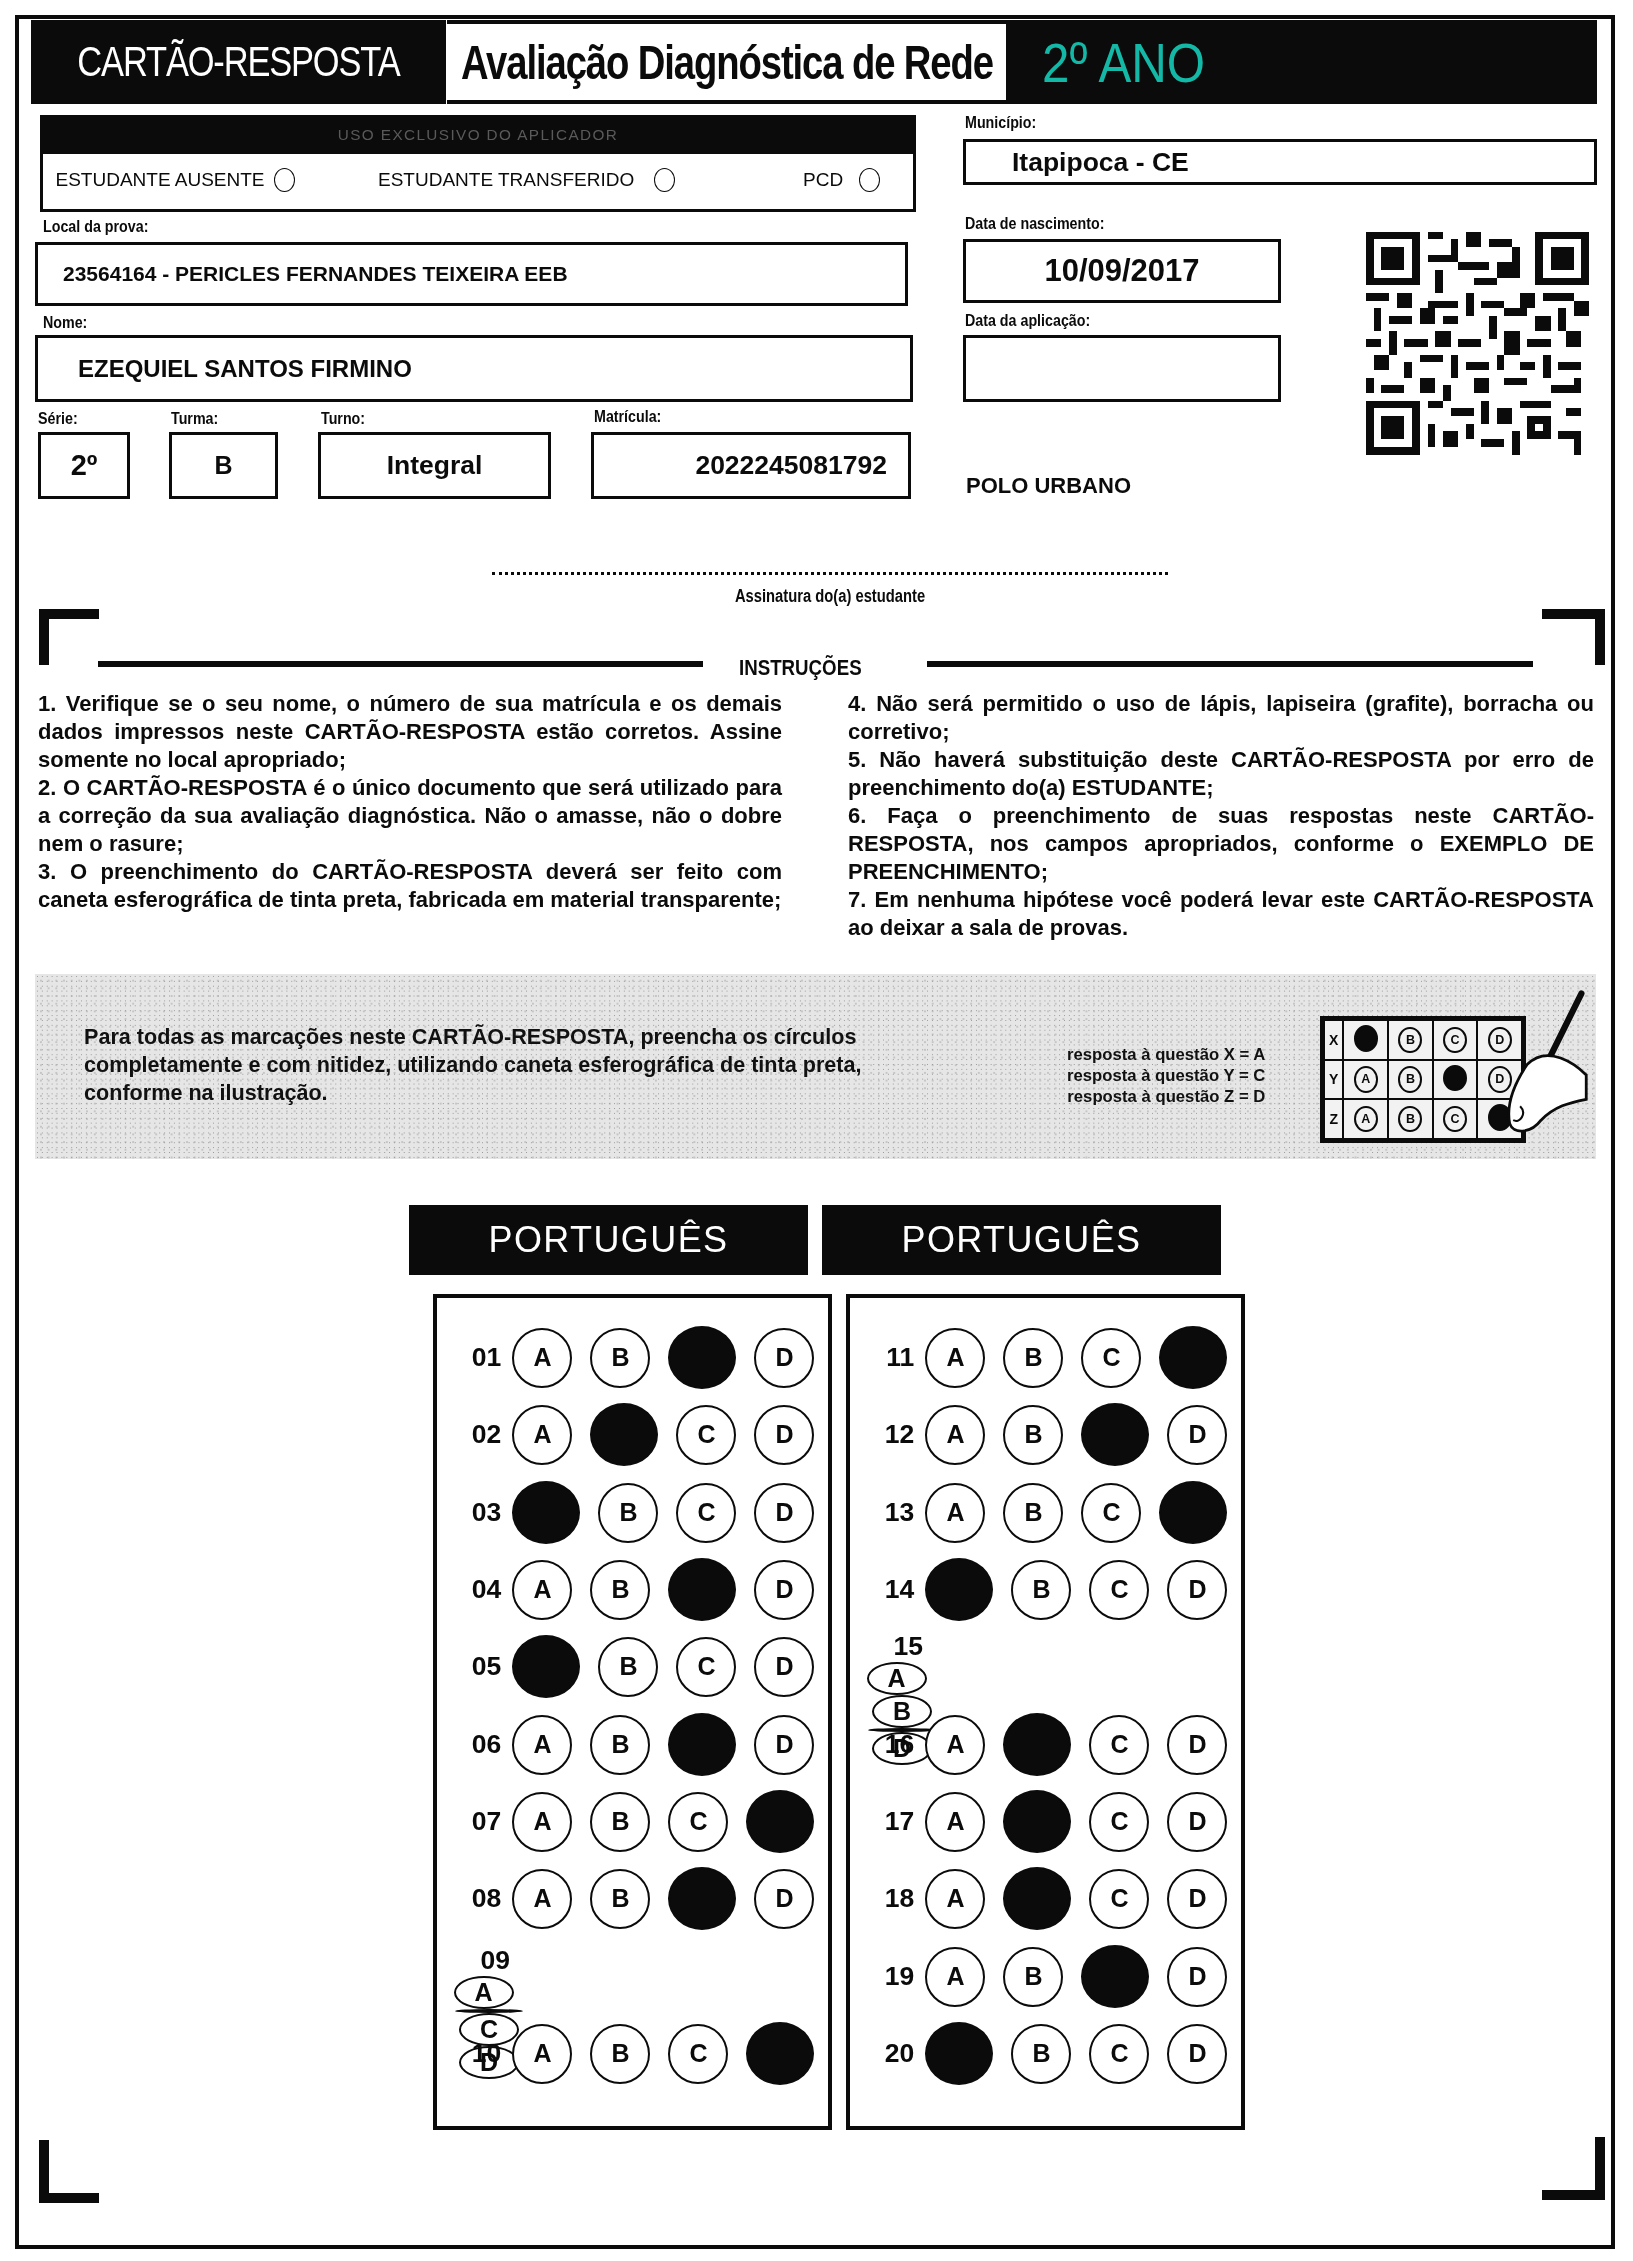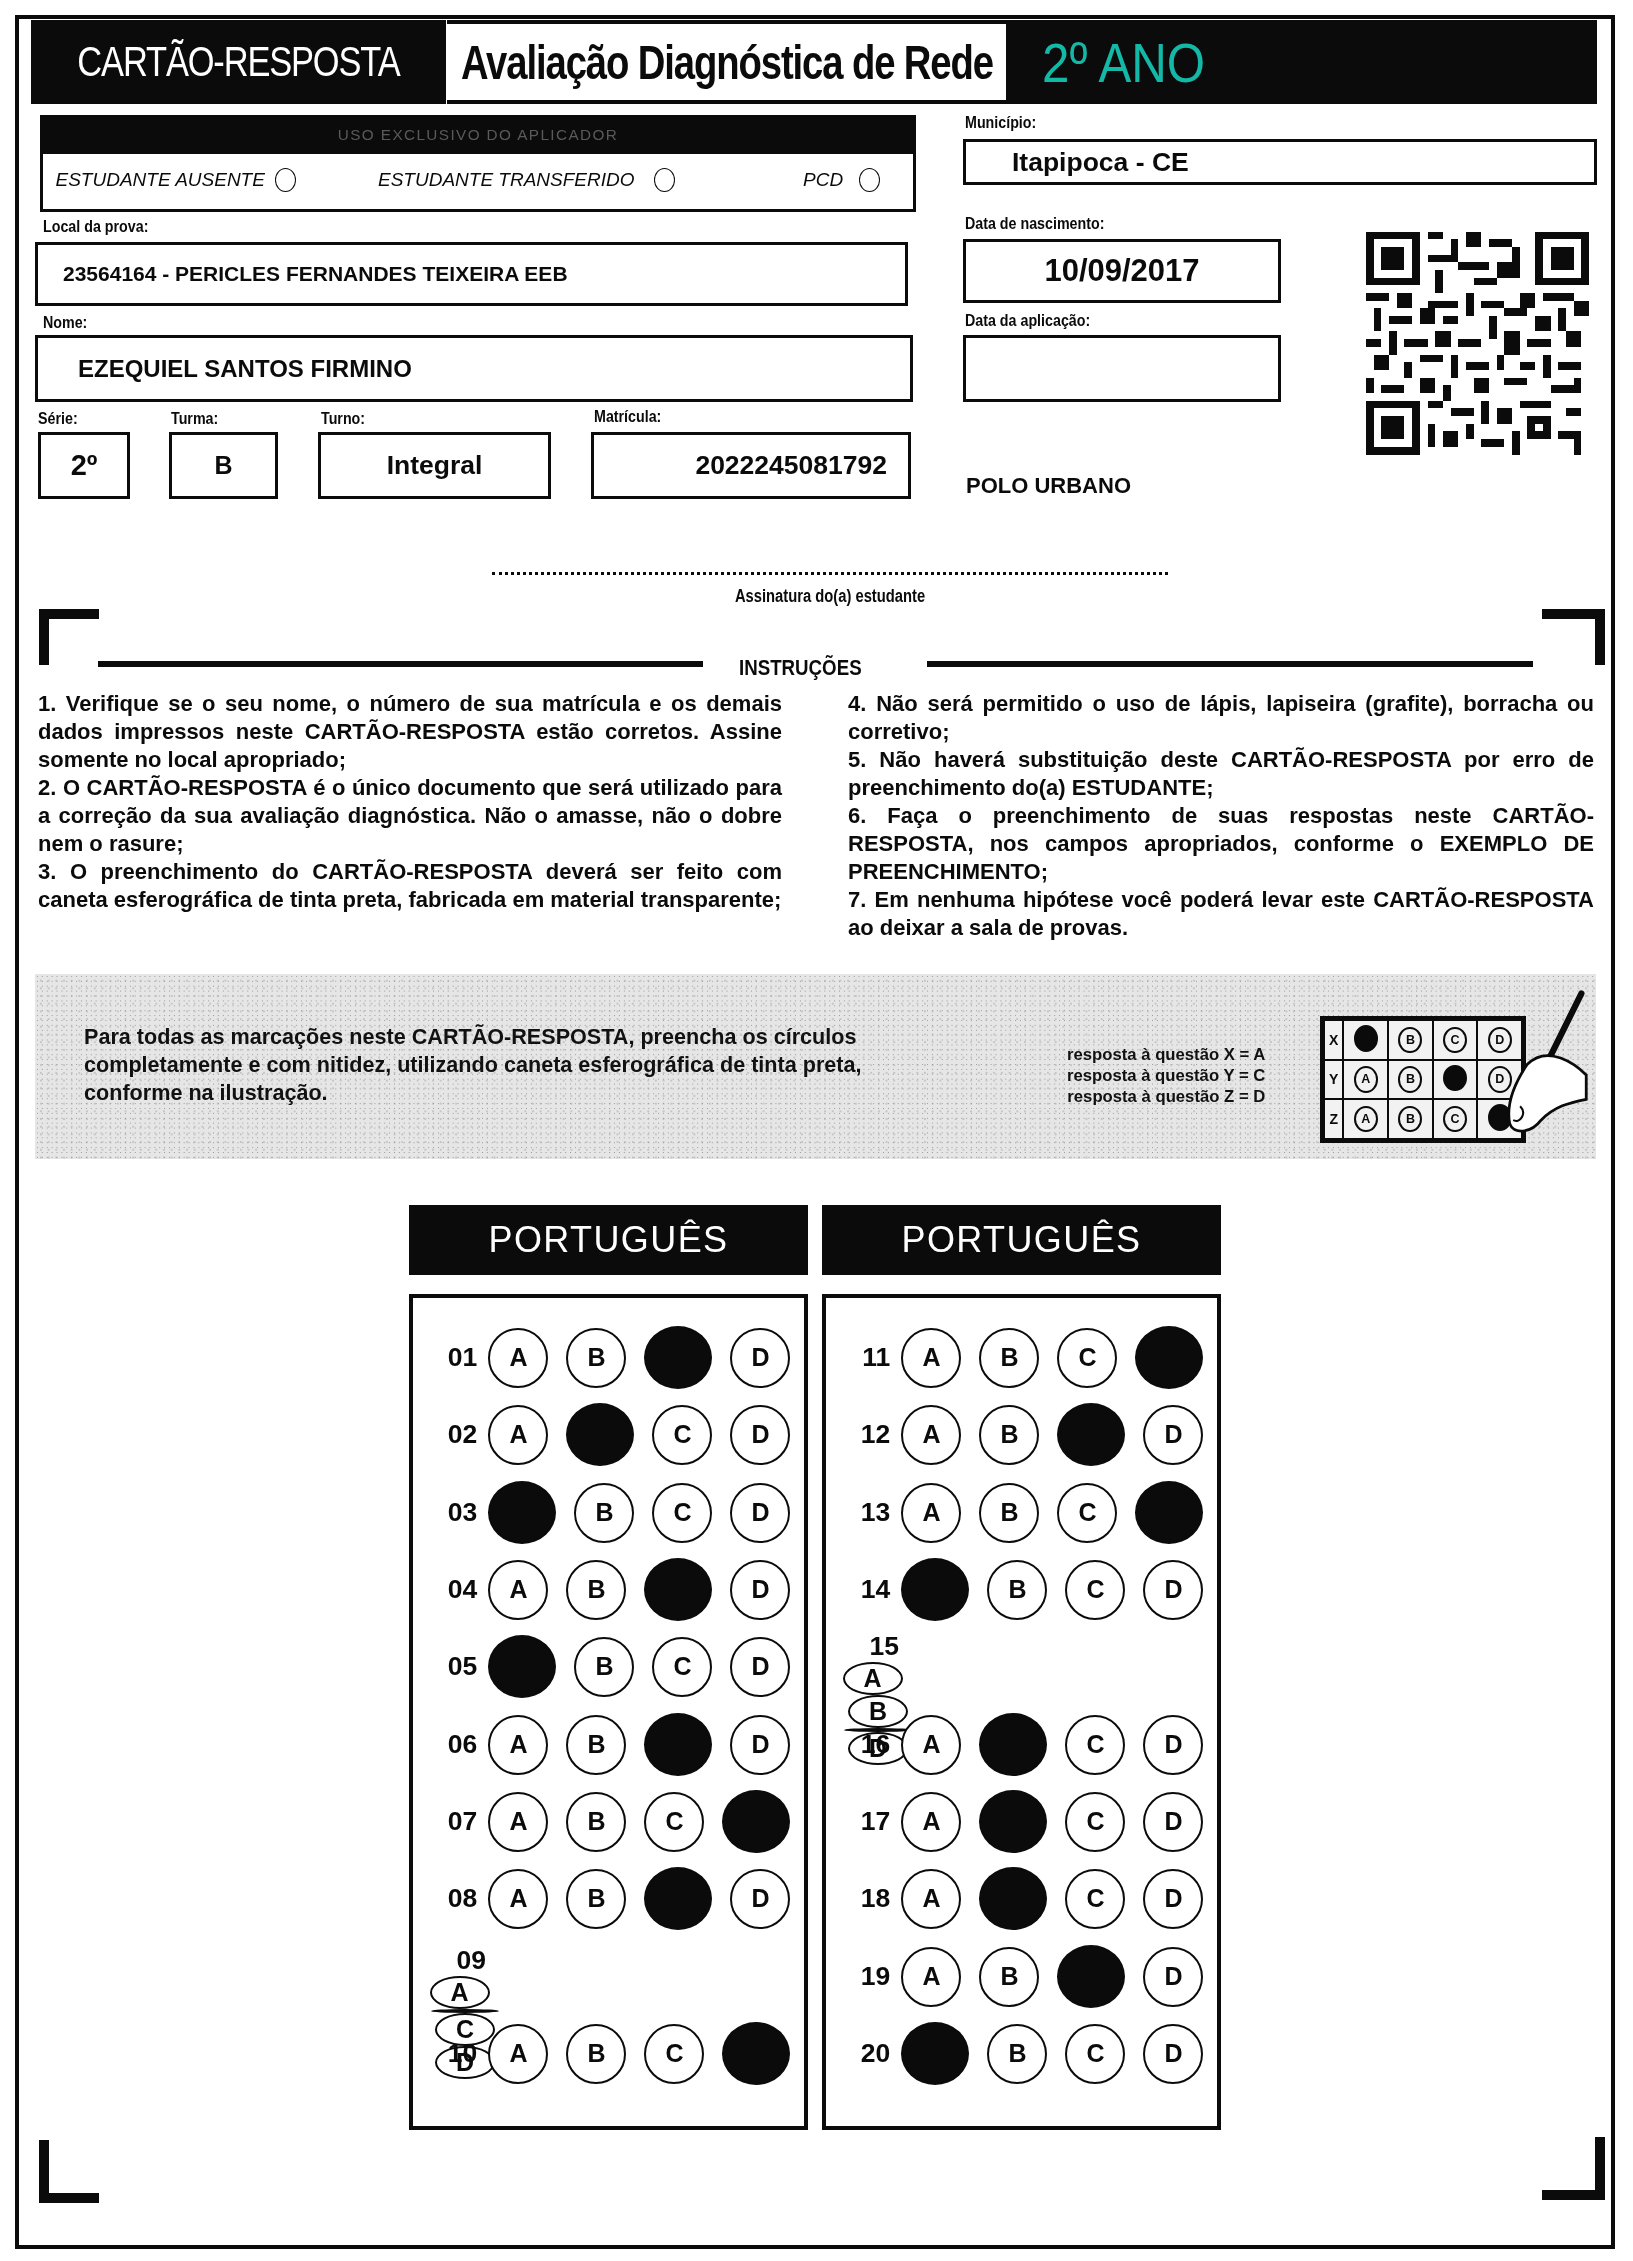--- a/index.html
+++ b/index.html
@@ -19,21 +19,21 @@
   .tb-mid span { display: inline-block; transform: scaleX(0.78); white-space: nowrap; letter-spacing: -1.4px; }
   .tb-right { left: 1006px; top: 20px; width: 591px; height: 84px; background: #0b0b0b; color: #14b8a6;
               display: flex; align-items: center; padding-left: 36px; font-size: 56px; }
   .tb-right span { display: inline-block; transform: scaleX(0.88); transform-origin: left; }
 
   
   .apl-head { left: 40px; top: 115px; width: 876px; height: 39px; background: #0b0b0b; color: #5a5a5a;
               display: flex; align-items: center; justify-content: center; font-size: 15.3px; letter-spacing: 1.4px; }
   .apl-row { left: 40px; top: 153px; width: 876px; height: 59px; border: 3.5px solid #0b0b0b; border-top: none;
              display: flex; align-items: center; font-size: 19px; }
-  .apl-item { position: absolute; display: flex; align-items: center; gap: 9.8px; top: 15.3px; font-style: italic; }
+  .apl-item { position: absolute; display: flex; align-items: center; gap: 9.8px; top: 15.3px; }
   .radio { width: 21px; height: 24px; border: 1.7px solid #0b0b0b; border-radius: 50%; box-sizing: border-box; display: inline-block; }
 
   .label { font-weight: bold; font-size: 17.4px; }
   .label span { display: inline-block; transform: scaleX(0.82); transform-origin: left; }
   .field { border: 3.5px solid #0b0b0b; background: #fff; display: flex; align-items: center; }
   .field .val { font-weight: bold; }
 
   .qr { left: 1366px; top: 231px; width: 223px; height: 224px; }
 
   .sig-line { left: 492px; top: 572px; width: 676px; height: 0; border-top: 3.5px dotted #0b0b0b; }
@@ -56,21 +56,21 @@
   .ex-legend { left: 1032px; top: 70px; font-weight: bold; font-size: 16.7px; line-height: 21px; color: #111; text-align: right; }
   .ex-grid { left: 1285px; top: 42px; width: 206px; height: 127px; border: 3.5px solid #0b0b0b; background: #f2f2f2; }
   .ex-grid table { border-collapse: collapse; width: 100%; height: 100%; }
   .ex-grid td { border: 2.1px solid #0b0b0b; text-align: center; font-weight: bold; font-size: 14px; padding: 0; }
   .mini { display: inline-block; width: 24px; height: 26.5px; border: 2.1px solid #0b0b0b; border-radius: 50%; box-sizing: border-box;
           line-height: 22px; font-size: 12.5px; font-weight: bold; }
   .mini.filled { background: #0b0b0b; }
 
   .subj { height: 70px; background: #0b0b0b; color: #fff; display: flex; align-items: center; justify-content: center;
           font-size: 36px; letter-spacing: 1.4px; }
-  .grid { border: 4.9px solid #0b0b0b; background: #fff; }
+  .grid { border: 4.9px solid #0b0b0b; background: #fff; margin-left: 24px; }
   .qrow { position: absolute; left: 0; height: 63px; display: flex; align-items: center; }
   .qnum { width: 49px; text-align: right; font-weight: bold; font-size: 26.5px; margin-left: 15.3px; margin-right: 4.2px; }
   .bubble { width: 60px; height: 60px; border: 2.8px solid #0b0b0b; border-radius: 50%; box-sizing: border-box;
             display: flex; align-items: center; justify-content: center; font-weight: bold; font-size: 25px;
             margin-left: 18px; background: #fff; }
   .bubble.first { margin-left: 7px; }
   .bubble.filled { background: #0b0b0b; color: #0b0b0b; width: 68px; height: 63px; }
 </style>
 </head>
 <body>

